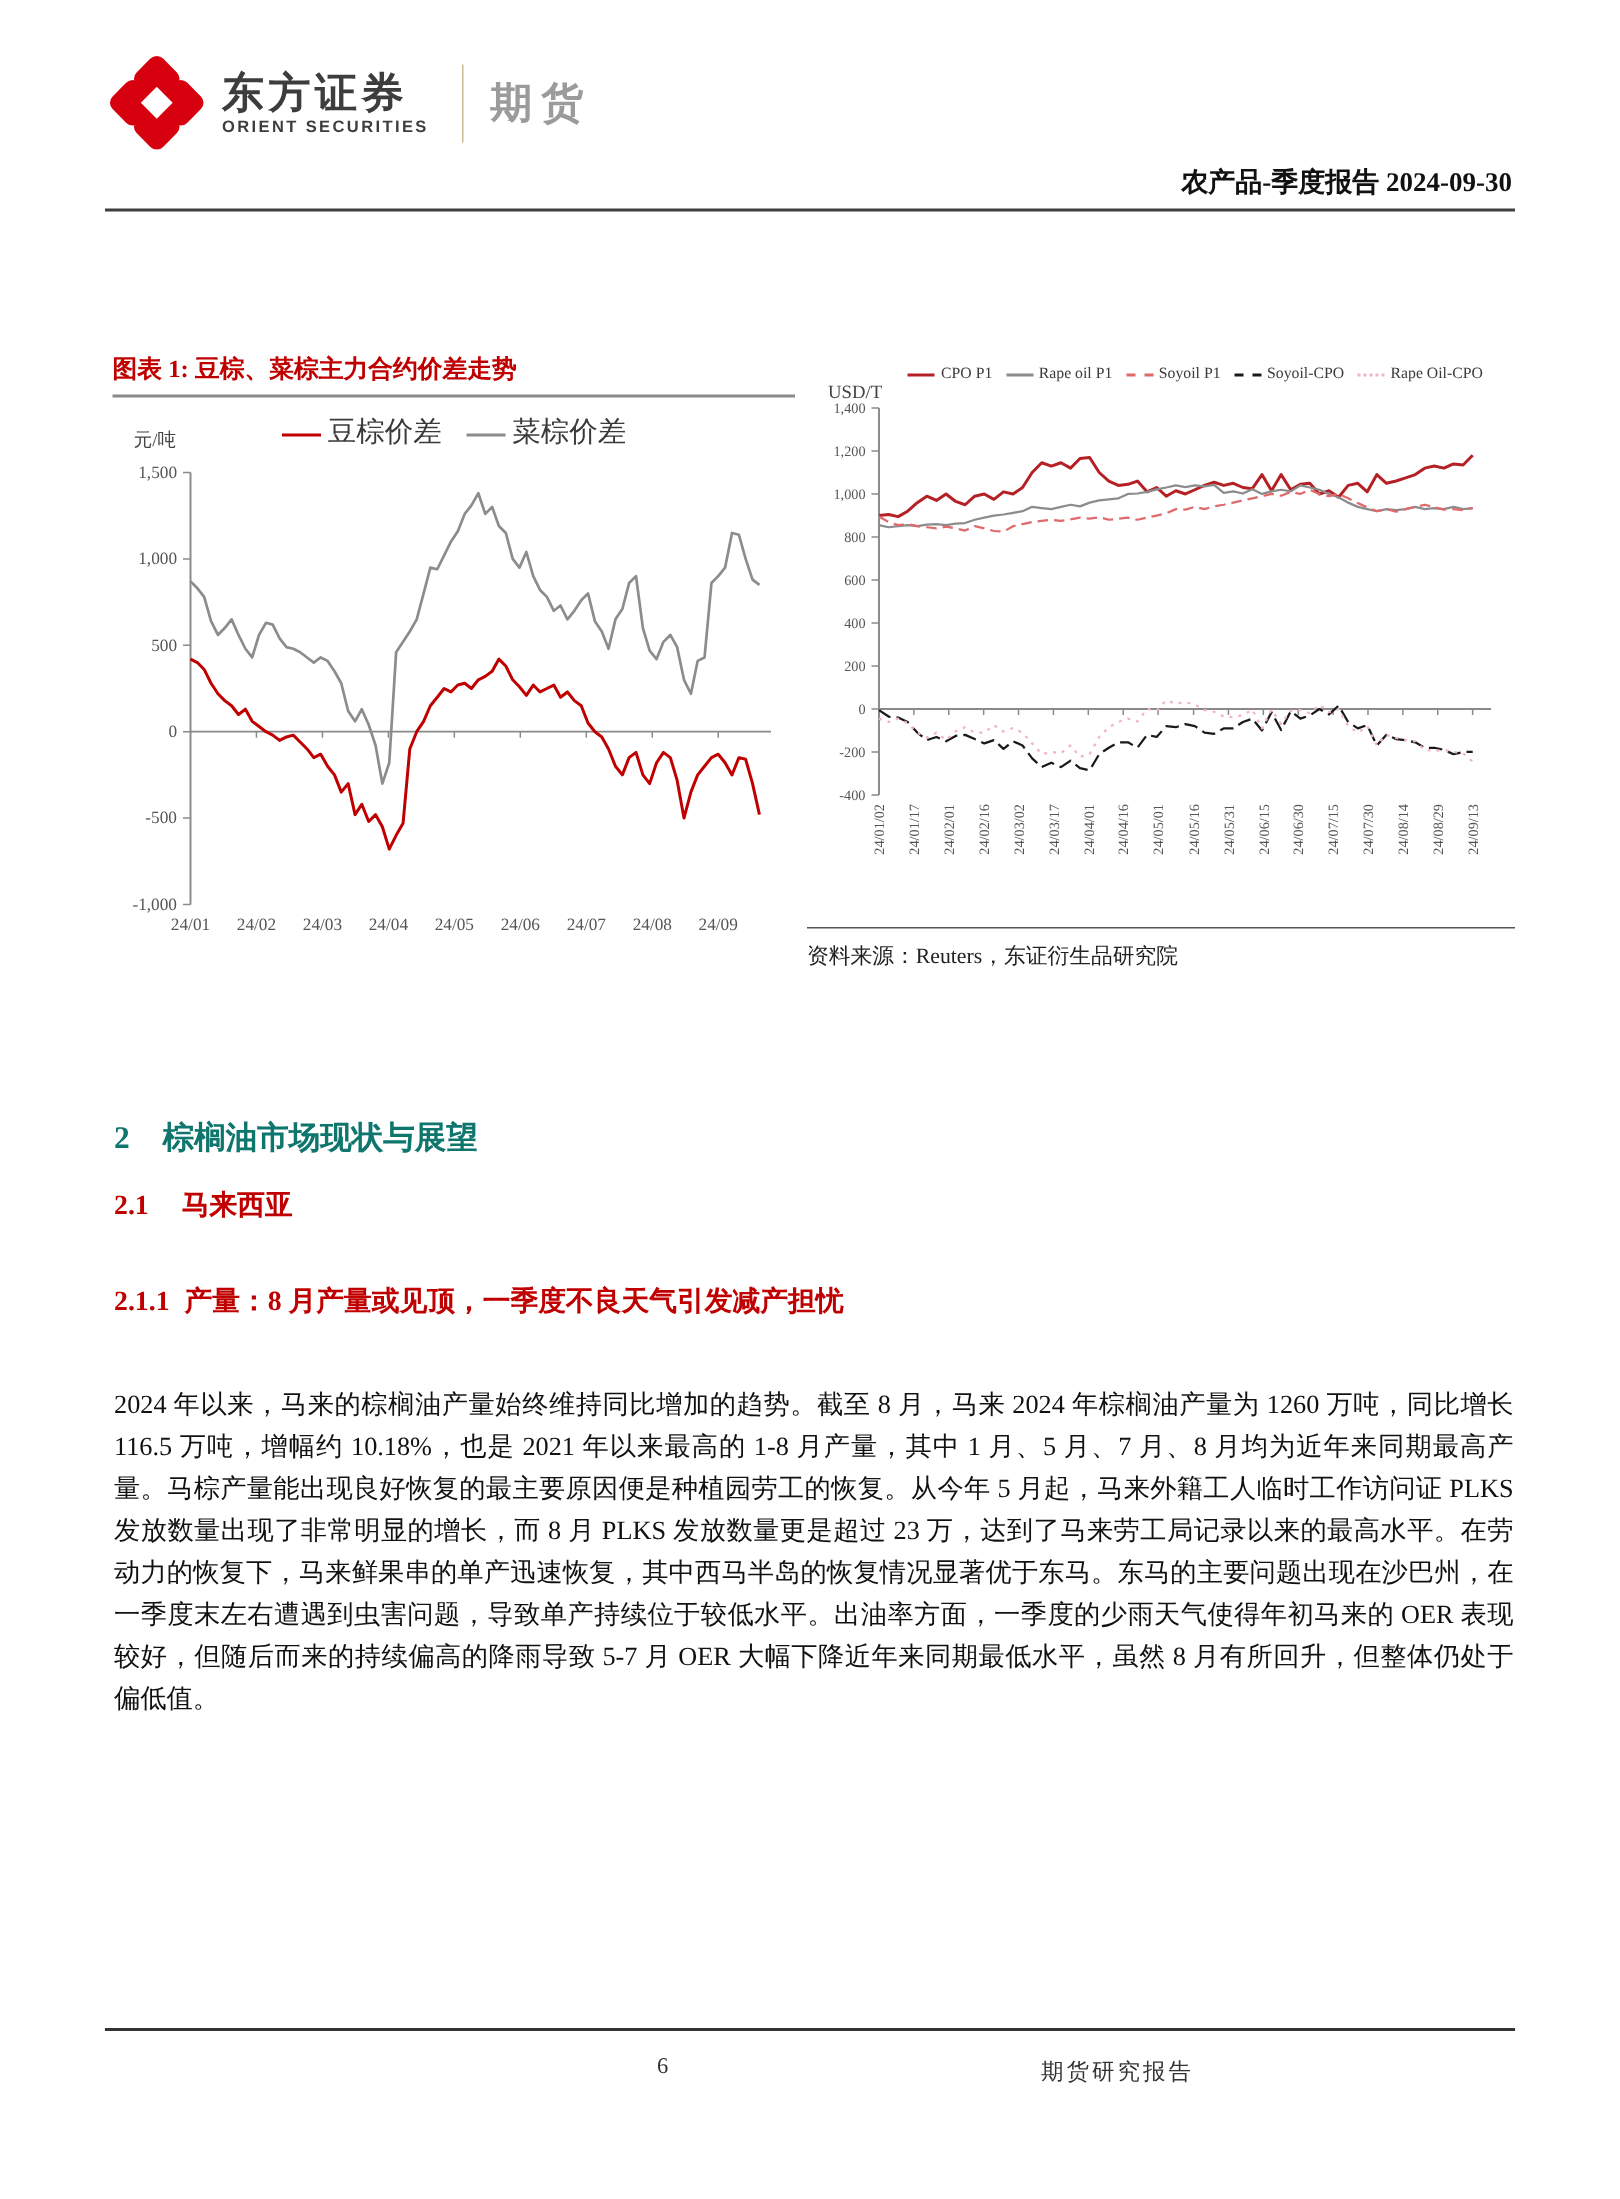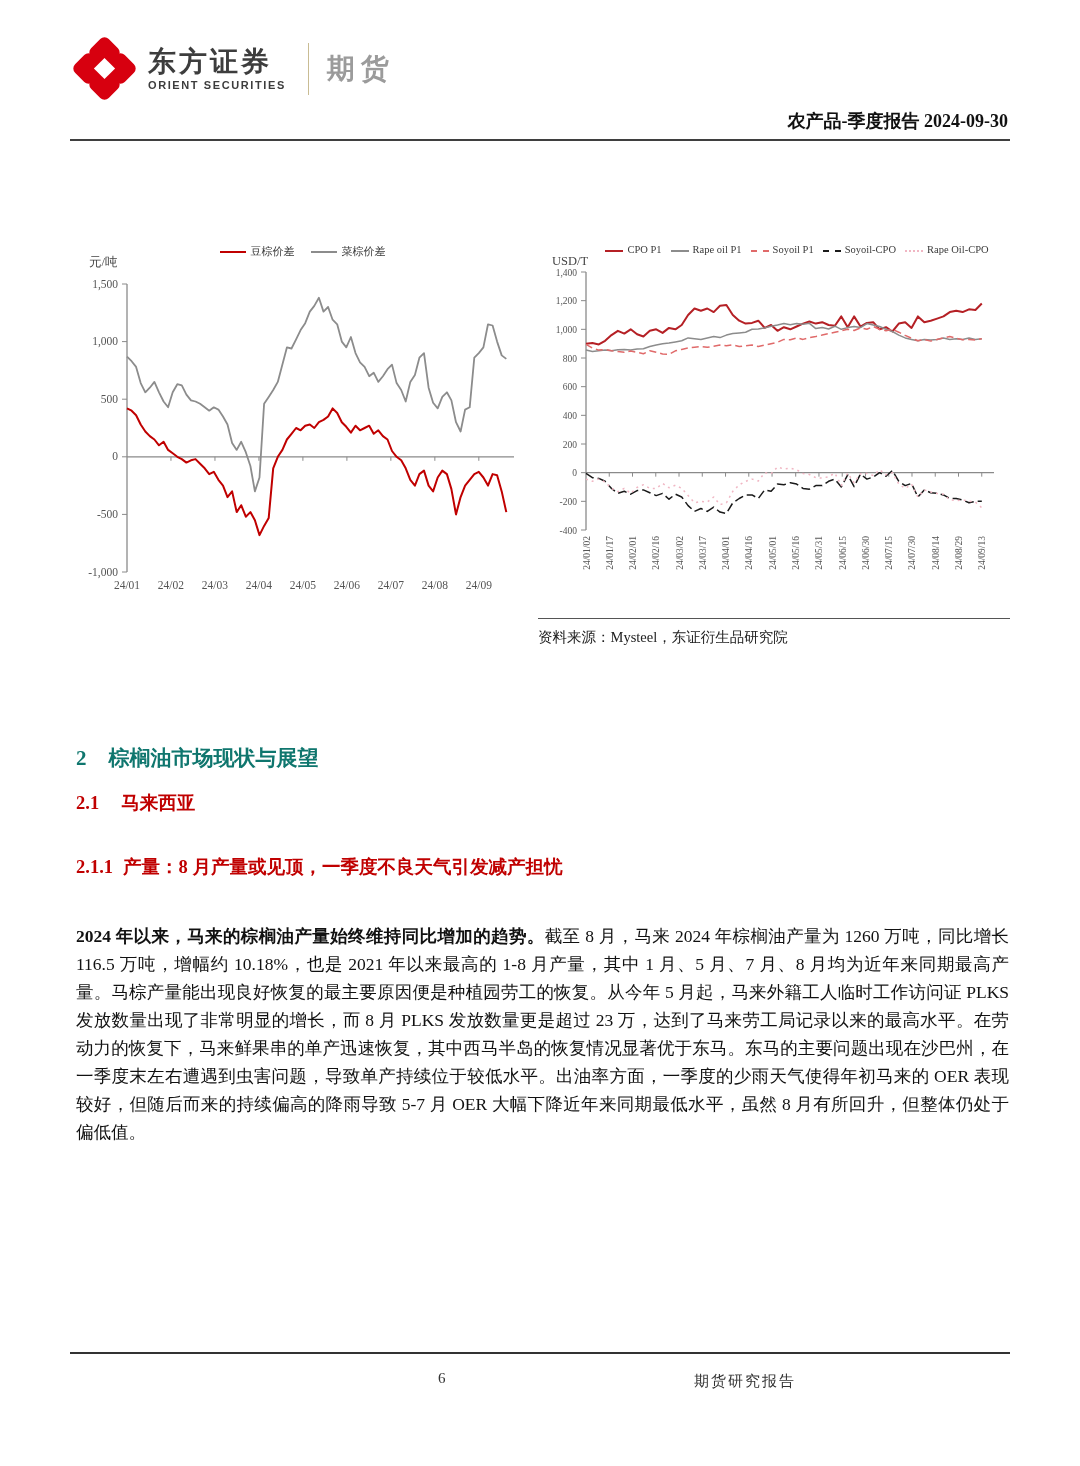--- a/index.html
+++ b/index.html
@@ -24,41 +24,41 @@
   .header-rule{position:absolute;top:139px;left:70px;right:70px;height:2px;background:#3f3f3f;}
 
   
   .figure{position:absolute;top:234px;}
   .figure.left{left:75px;width:455px;}
   .figure.right{left:538px;width:472px;}
   .fig-title{color:#c00000;font-weight:700;font-size:16.5px;line-height:24px;padding-bottom:5px;
              border-bottom:2px solid #8a8a8a;}
   .fig-head{position:relative;height:26px;margin-top:4px;}
   .fig-unit{position:absolute;left:14px;top:16px;font-size:12.5px;color:#444;}
-  .legend{display:flex;justify-content:center;gap:16px;font-size:11px;color:#3a3a3a;padding-top:6px;}
+  .legend{display:flex;justify-content:center;gap:16px;font-size:19px;color:#3a3a3a;padding-top:6px;}
   .legend.legend-sm{gap:9px;font-size:10.5px;margin-left:46px;}
   .leg-item{white-space:nowrap;}
   .leg-line{display:inline-block;width:26px;margin-right:5px;vertical-align:middle;}
   .legend-sm .leg-line{width:18px;margin-right:4px;}
   .fig-svg{display:block;}
   svg text{font-family:"Liberation Serif","DejaVu Serif",serif;fill:#555;}
   #chart-svg-0 text{font-size:11.5px;}
   #chart-svg-1 text{font-size:9.5px;}
   .fig-source{border-top:1.5px solid #555;margin-top:10px;padding-top:9px;font-size:14.5px;color:#222;}
 
   
   .h2{position:absolute;top:744px;left:76px;color:#0f766e;font-weight:700;font-size:21px;}
   .h3{position:absolute;top:790px;left:76px;color:#c00000;font-weight:700;font-size:18.5px;}
   .h4{position:absolute;top:854px;left:76px;color:#c00000;font-weight:700;font-size:18.5px;}
   .sec-num{margin-right:22px;}
   .sec-num.tight{margin-right:10px;}
 
   .body-text{position:absolute;top:922px;left:76px;width:933px;font-size:17.5px;line-height:28px;
              text-align:justify;color:#111;}
-  .body-text b{font-weight:700;}
+  .body-text b{font-weight:400;}
 
   
   .footer-rule{position:absolute;top:1352px;left:70px;right:70px;height:2px;background:#333;}
   .page-num{position:absolute;top:1370px;left:438px;font-size:15px;color:#333;}
   .footer-label{position:absolute;top:1372px;left:694px;font-size:15px;color:#333;letter-spacing:2px;}
 </style>
 </head>
 <body>
 
 <div class="page">
@@ -75,20 +75,21 @@
       <div class="brand-cn">东方证券</div>
       <div class="brand-en">ORIENT SECURITIES</div>
     </div>
     <div class="brand-divider"></div>
     <div class="division">期货</div>
   </div>
   <div class="doc-info">农产品-季度报告 2024-09-30</div>
   <div class="header-rule"></div>
 
   <div class="figure left">
+    <div class="fig-title">图表 1:  豆棕、菜棕主力合约价差走势</div>
     <div class="fig-head">
       <span class="fig-unit">元/吨</span>
       <div class="legend">
           <span class="leg-item"><span class="leg-line" style="border-top:2px solid #c00000"></span>豆棕价差</span>
           <span class="leg-item"><span class="leg-line" style="border-top:2px solid #8c8c8c"></span>菜棕价差</span>
         </div>
     </div>
     <svg id="chart-svg-0" class="fig-svg" width="455" height="322" style="margin-top:12px">
         <line x1="52" y1="8" x2="52" y2="296" stroke="#8a8a8a" stroke-width="1.3"></line>
         <line x1="47" y1="8" x2="52" y2="8" stroke="#8a8a8a"></line>
@@ -194,21 +195,21 @@
         <line x1="420.504" y1="208.66666666666666" x2="420.504" y2="212.66666666666666" stroke="#8a8a8a"></line>
         <text transform="translate(424.004,272) rotate(-90)" text-anchor="end">24/08/29</text>
         <line x1="443.76" y1="208.66666666666666" x2="443.76" y2="212.66666666666666" stroke="#8a8a8a"></line>
         <text transform="translate(447.26,272) rotate(-90)" text-anchor="end">24/09/13</text>
         <polyline points="48.0,79.7 54.4,79.0 60.8,80.4 67.1,76.8 73.5,71.1 79.9,66.8 86.3,69.6 92.7,65.3 99.1,70.3 105.4,72.5 111.8,66.8 118.2,65.3 124.6,68.9 131.0,63.9 137.4,65.3 143.7,61.0 150.1,51.0 156.5,44.5 162.9,46.7 169.3,44.5 175.7,48.1 182.0,41.7 188.4,41.0 194.8,51.0 201.2,56.7 207.6,59.6 214.0,58.9 220.3,56.7 226.7,63.9 233.1,61.0 239.5,66.8 245.9,63.2 252.3,65.3 258.6,62.5 265.0,59.6 271.4,57.5 277.8,59.6 284.2,58.2 290.6,61.0 296.9,61.8 303.3,52.4 309.7,63.2 316.1,52.4 322.5,62.5 328.9,58.9 335.2,58.2 341.6,65.3 348.0,63.2 354.4,67.5 360.8,59.6 367.2,58.2 373.5,63.9 379.9,52.4 386.3,58.2 392.7,56.7 399.1,54.6 405.5,52.4 411.8,48.1 418.2,46.7 424.6,48.1 431.0,45.3 437.4,46.0 443.8,39.5" fill="none" stroke="#b52025" stroke-width="2" stroke-linejoin="round"></polyline>
         <polyline points="48.0,86.1 54.4,87.5 60.8,86.8 67.1,86.1 73.5,86.8 79.9,85.8 86.3,85.4 92.7,86.1 99.1,85.1 105.4,84.7 111.8,82.5 118.2,81.1 124.6,79.7 131.0,79.0 137.4,77.9 143.7,76.8 150.1,73.9 156.5,74.7 162.9,75.4 169.3,73.9 175.7,72.5 182.0,73.6 188.4,71.1 194.8,69.6 201.2,68.9 207.6,68.2 214.0,65.3 220.3,65.0 226.7,63.9 233.1,62.2 239.5,61.0 245.9,59.6 252.3,60.7 258.6,59.6 265.0,60.3 271.4,59.3 277.8,64.6 284.2,63.6 290.6,65.0 296.9,62.2 303.3,65.3 309.7,63.6 316.1,62.5 322.5,63.6 328.9,59.6 335.2,61.0 341.6,62.5 348.0,65.3 354.4,67.5 360.8,71.1 367.2,73.9 373.5,75.4 379.9,76.8 386.3,75.4 392.7,76.1 399.1,75.4 405.5,73.9 411.8,75.4 418.2,74.7 424.6,75.4 431.0,73.9 437.4,75.4 443.8,74.7" fill="none" stroke="#8c8c8c" stroke-width="1.5" stroke-linejoin="round"></polyline>
         <polyline points="48.0,80.4 54.4,84.0 60.8,86.1 67.1,85.4 73.5,86.8 79.9,87.5 86.3,88.3 92.7,87.1 99.1,88.3 105.4,89.7 111.8,86.8 118.2,88.3 124.6,90.0 131.0,90.4 137.4,86.8 143.7,85.4 150.1,84.0 156.5,83.3 162.9,82.5 169.3,83.3 175.7,82.2 182.0,81.1 188.4,81.8 194.8,80.8 201.2,82.5 207.6,81.8 214.0,81.1 220.3,82.5 226.7,81.1 233.1,79.7 239.5,78.2 245.9,75.4 252.3,75.7 258.6,73.9 265.0,75.4 271.4,73.6 277.8,72.5 284.2,71.1 290.6,69.6 296.9,68.2 303.3,66.8 309.7,65.3 316.1,66.5 322.5,63.9 328.9,65.3 335.2,62.5 341.6,65.3 348.0,66.8 354.4,65.3 360.8,68.2 367.2,71.4 373.5,74.2 379.9,76.8 386.3,75.4 392.7,77.1 399.1,75.4 405.5,73.9 411.8,72.5 418.2,74.2 424.6,75.7 431.0,75.4 437.4,76.1 443.8,74.7" fill="none" stroke="#e06a6a" stroke-width="1.5" stroke-dasharray="7 4" stroke-linejoin="round"></polyline>
         <polyline points="48.0,209.4 54.4,213.7 60.8,214.4 67.1,217.3 73.5,224.4 79.9,229.4 86.3,227.3 92.7,230.2 99.1,226.6 105.4,225.9 111.8,228.7 118.2,231.6 124.6,229.4 131.0,235.2 137.4,230.2 143.7,233.0 150.1,241.6 156.5,247.4 162.9,244.5 169.3,247.4 175.7,243.1 182.0,248.1 188.4,249.5 194.8,238.8 201.2,234.5 207.6,230.9 214.0,230.9 220.3,234.5 226.7,225.9 233.1,227.3 239.5,220.1 245.9,220.8 252.3,218.7 258.6,220.1 265.0,224.4 271.4,225.2 277.8,221.6 284.2,221.6 290.6,217.3 296.9,215.1 303.3,223.0 309.7,210.8 316.1,222.7 322.5,210.1 328.9,215.1 335.2,213.0 341.6,208.7 348.0,212.3 354.4,206.5 360.8,217.3 367.2,221.6 373.5,219.4 379.9,233.0 386.3,225.9 392.7,228.7 399.1,229.4 405.5,230.9 411.8,234.5 418.2,234.5 424.6,235.9 431.0,238.8 437.4,237.3 443.8,237.3" fill="none" stroke="#1a1a1a" stroke-width="1.5" stroke-dasharray="9 4" stroke-linejoin="round"></polyline>
         <polyline points="48.0,215.1 54.4,217.3 60.8,215.1 67.1,218.0 73.5,224.4 79.9,227.7 86.3,224.4 92.7,229.4 99.1,223.4 105.4,220.8 111.8,224.4 118.2,224.4 124.6,219.4 131.0,223.7 137.4,221.3 143.7,224.4 150.1,231.6 156.5,238.8 162.9,237.3 169.3,238.1 175.7,233.0 182.0,240.6 188.4,238.8 194.8,227.3 201.2,220.8 207.6,217.3 214.0,215.1 220.3,217.0 226.7,208.7 233.1,209.8 239.5,202.9 245.9,205.1 252.3,204.1 258.6,205.8 265.0,209.4 271.4,210.5 277.8,213.7 284.2,214.1 290.6,212.7 296.9,209.1 303.3,221.6 309.7,209.1 316.1,218.7 322.5,209.8 328.9,209.4 335.2,211.5 341.6,205.8 348.0,210.8 354.4,208.7 360.8,220.1 367.2,224.4 373.5,220.1 379.9,233.0 386.3,225.9 392.7,228.0 399.1,229.4 405.5,230.2 411.8,235.9 418.2,236.6 424.6,235.9 431.0,237.3 437.4,238.1 443.8,243.8" fill="none" stroke="#f0b6c3" stroke-width="1.5" stroke-dasharray="2 4" stroke-linejoin="round"></polyline>
       </svg>
-    <div class="fig-source">资料来源：Mysteel，东证衍生品研究院</div>
+    <div class="fig-source">资料来源：Reuters，东证衍生品研究院</div>
   </div>
 
   <div class="h2">
     <span class="sec-num">2</span><span>棕榈油市场现状与展望</span>
   </div>
   <div class="h3">
     <span class="sec-num">2.1</span><span>马来西亚</span>
   </div>
   <div class="h4">
     <span class="sec-num tight">2.1.1</span><span>产量：8 月产量或见顶，一季度不良天气引发减产担忧</span>

